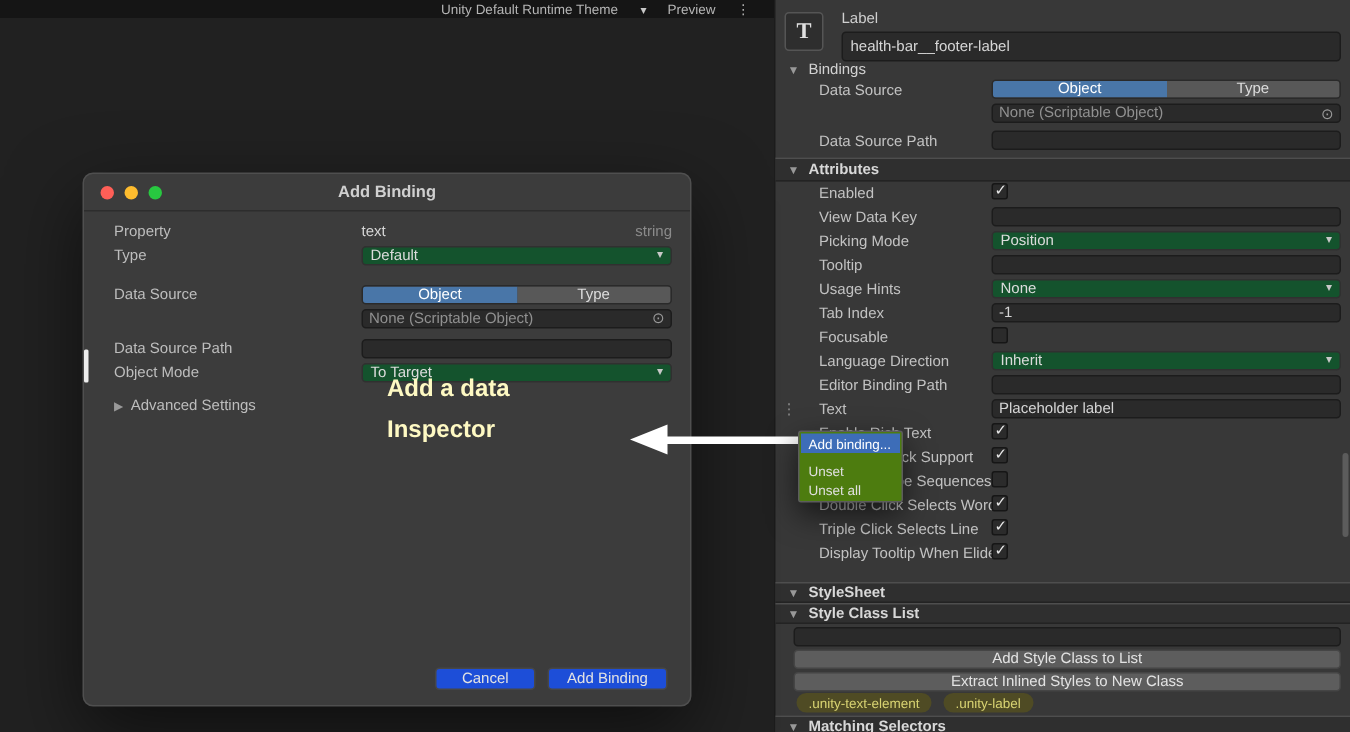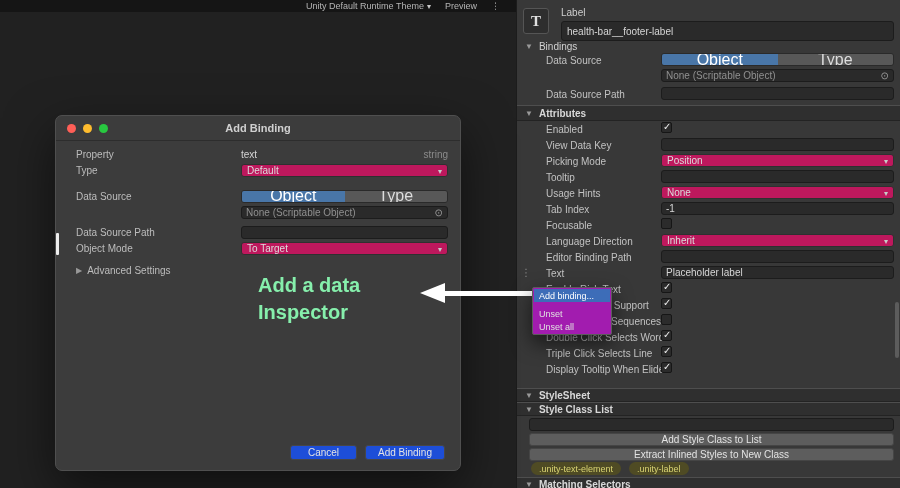--- a/index.html
+++ b/index.html
@@ -4,63 +4,63 @@
 <style>
   *{box-sizing:border-box;margin:0;padding:0}
   html,body{width:900px;height:488px;overflow:hidden;background:#383838;
     font-family:"Liberation Sans",sans-serif}
   .canvas{position:relative;width:900px;height:488px}
 
   
   .viewport{position:absolute;left:0;top:0;width:516px;height:488px;background:#212121}
   .vp-toolbar{height:12px;background:#151515;display:flex;align-items:center;
     justify-content:flex-end;gap:14px;padding-right:16px;font-size:9px;color:#b5b5b5}
-  .vp-theme{display:flex;align-items:center;gap:3px}
+  .vp-theme{display:flex;align-items:center;gap:15px}
   .chev{font-size:8px;color:#c8c8c8}
 
   
   .dialog{position:absolute;left:55px;top:115px;width:406px;height:356px;background:#3c3c3c;
     border:1px solid #4f4f4f;border-radius:7px;box-shadow:0 18px 50px rgba(0,0,0,.55);z-index:10}
   .dlg-titlebar{position:relative;height:25px;border-bottom:1px solid #2d2d2d;
     display:flex;align-items:center;justify-content:center}
   .traffic{position:absolute;left:11px;top:8px;display:flex;gap:7px}
   .traffic span{width:9px;height:9px;border-radius:50%}
   .tl-close{background:#ff5f57}.tl-min{background:#febc2e}.tl-zoom{background:#28c840}
   .dlg-title{font-size:11px;color:#d0d0d0;font-weight:700}
   .dlg-body{padding:6px 12px 0 20px;font-size:10px;color:#bdbdbd}
   .dlg-row{display:flex;align-items:center;height:14px;margin-bottom:2px}
   .dlg-label{width:165px;flex:none}
   .dlg-value{flex:1;display:flex;align-items:center;min-width:0}
   .val-text{color:#d6d6d6}
   .val-type{margin-left:auto;color:#8b8b8b}
-  .dropdown{flex:1;height:13px;background:#be185d;border:1px solid #303030;border-radius:3px;
-    display:flex;align-items:flex-end;padding:0 5px;color:#dcdcdc;font-size:10px}
+  .dropdown{flex:1;height:13px;background:#14532d;border:1px solid #303030;border-radius:3px;
+    display:flex;align-items:flex-start;padding:0 5px;color:#dcdcdc;font-size:10px}
   .dropdown .chev{margin-left:auto}
   .seg{flex:1;display:flex;height:13px;border-radius:3px;overflow:hidden;border:1px solid #2a2a2a}
-  .seg>div{flex:1;display:flex;align-items:center;justify-content:center;font-size:16px;
+  .seg>div{flex:1;display:flex;align-items:center;justify-content:center;font-size:10px;
     background:#585858;color:#ddd}
   .seg>div.sel{background:#4976a8;color:#fff}
   .objfield{flex:1;height:13px;background:#2a2a2a;border:1px solid #1c1c1c;border-radius:3px;
     display:flex;align-items:center;padding:0 4px;color:#909090;font-size:10px}
   .objfield .picker{margin-left:auto;color:#9a9a9a}
   .tfield{flex:1;height:13px;background:#2a2a2a;border:1px solid #1c1c1c;border-radius:3px;
     color:#d6d6d6;font-size:10px;display:flex;align-items:center;padding:0 4px;min-width:0;
     white-space:nowrap;overflow:hidden}
   .spacer10{height:10px}.spacer4{height:4px}
   .foldrow{display:flex;align-items:center;gap:5px;color:#bdbdbd;margin-top:10px;font-size:10px}
   .fold-arrow{font-size:8px;color:#999}
   .mod-bar{position:absolute;left:0;top:117px;width:3px;height:22px;background:#ededed;border-radius:1px}
   .dlg-footer{position:absolute;right:15px;bottom:10px;display:flex;gap:8px}
   .btn{height:15px;background:#1d4ed8;border:1px solid #474747;border-radius:3px;color:#e3e3e3;
     font-size:10px;display:flex;align-items:center;justify-content:center;padding:0 10px}
   .btn.cancel{width:67px}.btn.add{width:80px}
 
   
-  .annotation{position:absolute;left:258px;top:272px;z-index:30;color:#86efac;
-    font-size:20px;font-weight:700;line-height:27px}
+  .annotation{position:absolute;left:258px;top:246px;z-index:30;color:#fef9c3;
+    font-size:16px;font-weight:700;line-height:27px}
   .arrow-line{position:absolute;left:444px;top:291px;width:90px;height:5px;background:#fff;z-index:30}
   .arrow-head{position:absolute;left:420px;top:283px;width:0;height:0;z-index:30;
     border-top:10px solid transparent;border-bottom:10px solid transparent;border-right:25px solid #fff}
 
   
   .inspector{position:absolute;left:516px;top:0;width:384px;height:488px;background:#383838;
     border-left:1px solid #1c1c1c;font-size:10px;color:#c2c2c2}
   .elem-icon{position:absolute;left:6px;top:8px;width:26px;height:26px;border:1px solid #555;
     border-radius:3px;display:flex;align-items:center;justify-content:center;font-size:15px;
     color:#e0e0e0;font-weight:700;font-family:"Liberation Serif",serif;background:#2e2e2e}
@@ -88,21 +88,21 @@
   .wide-btn{position:absolute;left:12px;width:365px;height:13px;background:#5d5d5d;
     border:1px solid #454545;border-radius:3px;color:#e3e3e3;display:flex;align-items:center;
     justify-content:center;font-size:10px}
   .pills{position:absolute;left:14px;top:462px;display:flex;gap:8px}
   .pill{height:13px;padding:0 8px;border-radius:7px;background:#4f4b24;color:#d8d372;
     display:flex;align-items:center;font-size:9px}
   .scroll-thumb{position:absolute;right:1px;top:302px;width:4px;height:56px;background:#5c5c5c;
     border-radius:2px}
 
   
-  .ctx{position:absolute;left:15px;top:287px;width:80px;background:#a21caf;border:1px solid #5c5c5c;
+  .ctx{position:absolute;left:15px;top:287px;width:70px;background:#4d7c0f;border:1px solid #5c5c5c;
     border-radius:2px;box-shadow:0 8px 20px rgba(0,0,0,.6);padding:1px;z-index:40}
   .ctx-item{height:13px;display:flex;align-items:center;padding-left:5px;font-size:9px;color:#e0e0e0}
   .ctx-item.checked{background:#3d6db8;color:#fff}
   .ctx-gap{height:5px}
 </style>
 </head>
 <body>
 
 <div class="canvas">
 

